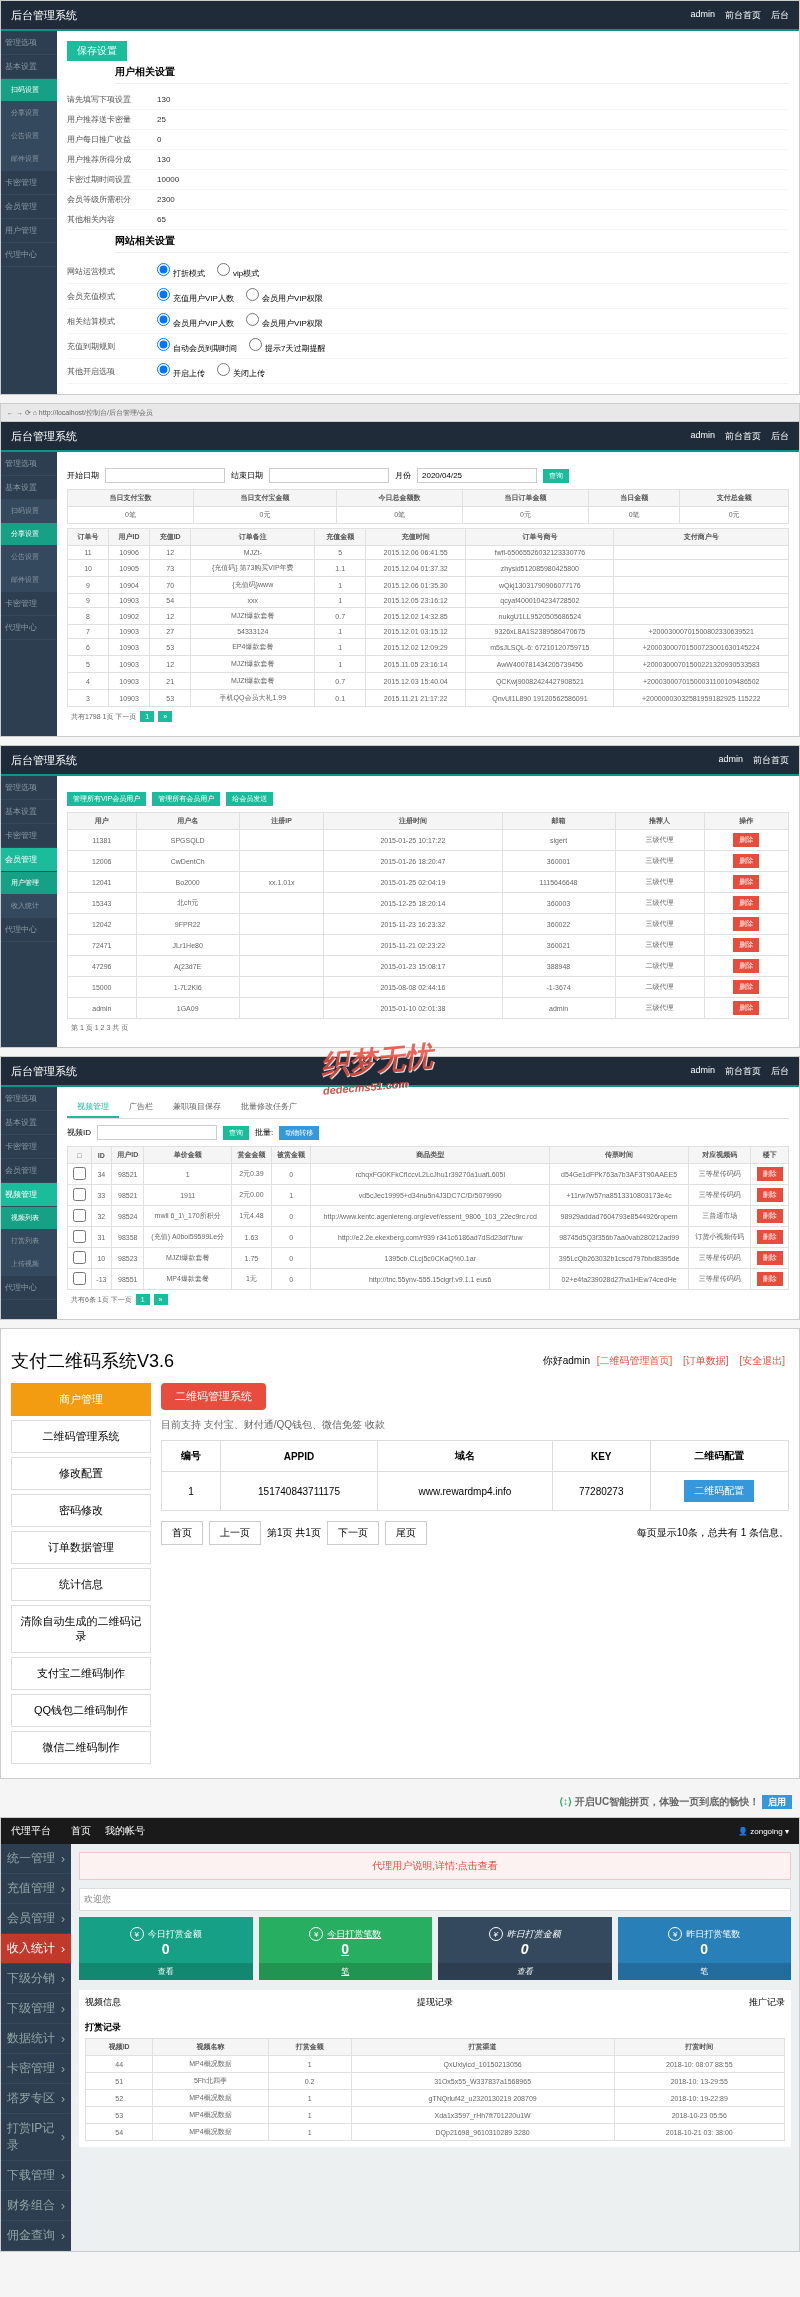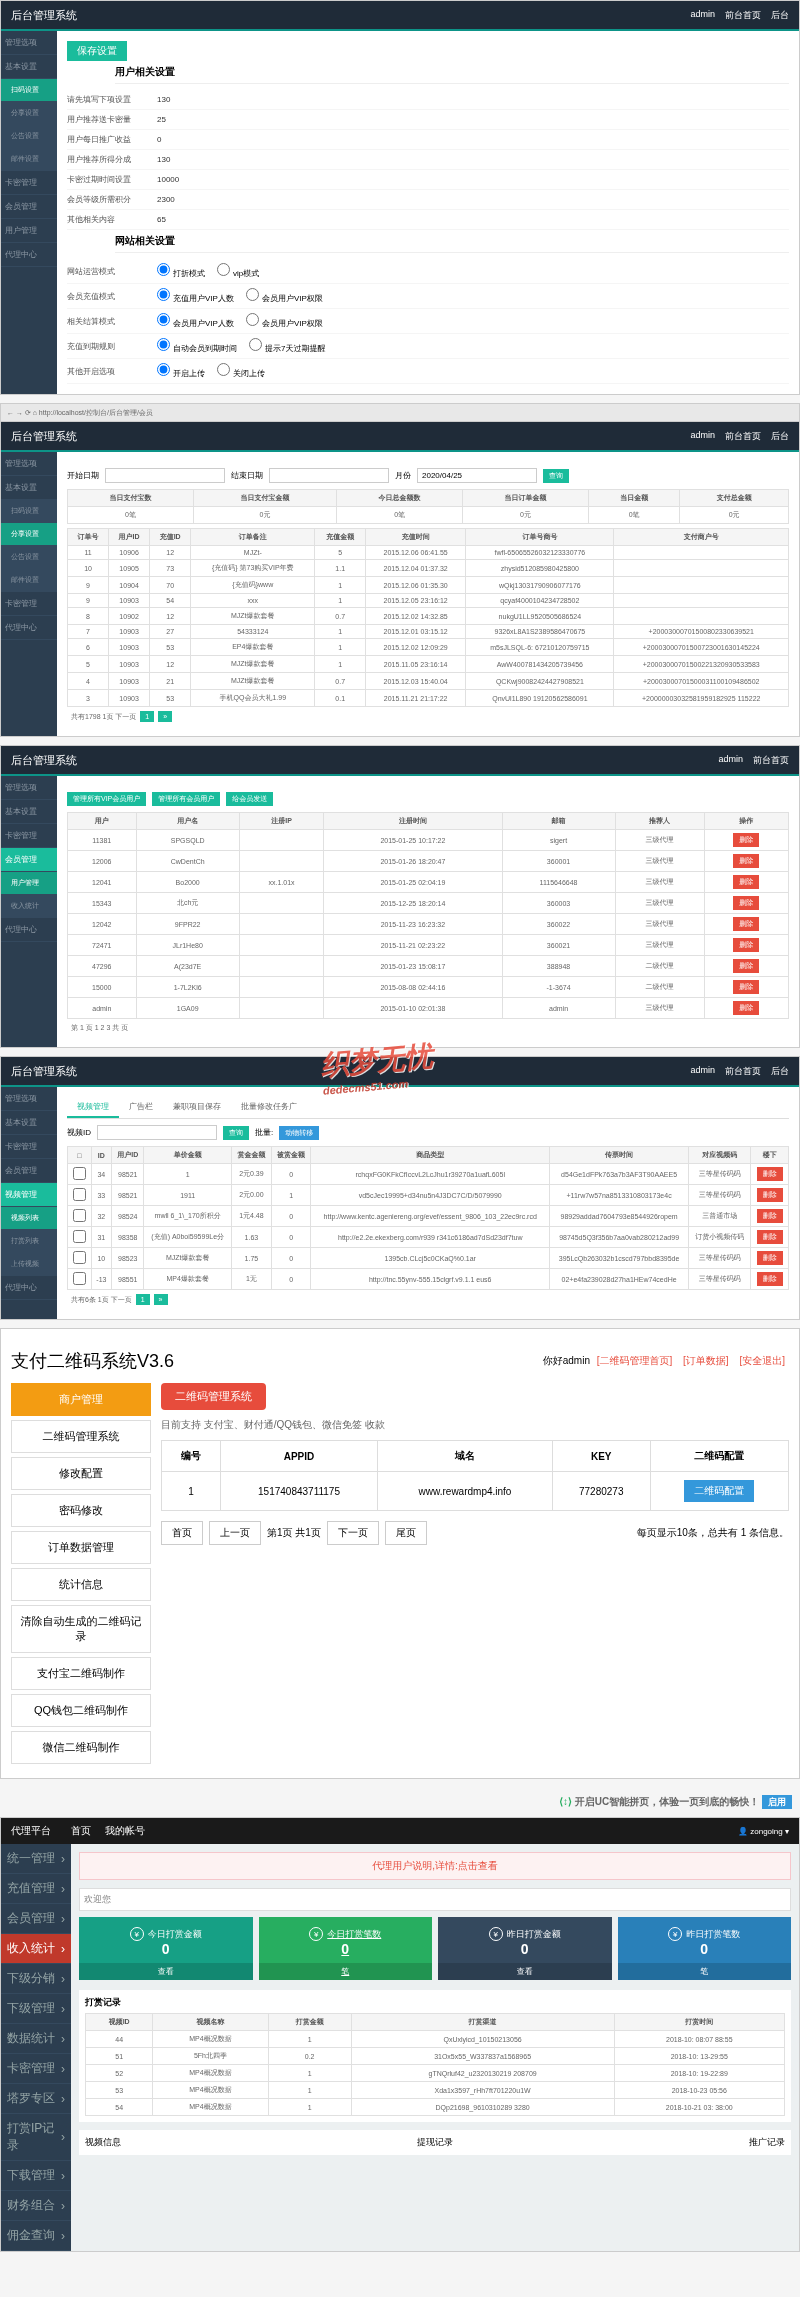--- a/index.html
+++ b/index.html
@@ -87,21 +87,21 @@
 .agent-side .item { padding: 6px; border-bottom: 1px solid #34495e; cursor: pointer; display: flex; align-items: center; gap: 3px; }
 .agent-side .item.active { background: #c0392b; color: #fff; }
 .agent-content { flex: 1; padding: 8px; background: #ecf0f1; }
 .alert-red { color: #e74c3c; text-align: center; padding: 6px; font-size: 10px; border: 1px solid #f5c6cb; background: #fdf2f2; margin-bottom: 8px; }
 .stat-cards { display: flex; gap: 6px; margin-bottom: 10px; }
 .stat-card { flex: 1; color: #fff; padding: 10px; font-size: 9px; position: relative; text-align: center; }
 .stat-card .num { font-size: 14px; font-weight: bold; }
 .stat-card .foot { background: rgba(0,0,0,0.15); padding: 3px; margin: 6px -10px -10px; font-size: 8px; }
 .sc-teal { background: #16a085; }
 .sc-green { background: #27ae60; text-decoration: underline; }
-.sc-dark { background: #34495e; }
+.sc-dark { background: #34495e; font-style: italic; }
 .sc-blue { background: #2980b9; }
 .cny { border: 1px solid #fff; border-radius: 50%; width: 14px; height: 14px; display: inline-flex; align-items: center; justify-content: center; font-size: 8px; margin-right: 4px; }
 
 .relwrap { position: relative; }
 </style>
 </head>
 <body>
 
 <div class="screenshot">
   <div class="topbar">
@@ -756,20 +756,25 @@
             <div><span class="cny">¥</span>昨日打赏金额</div>
             <div class="num">0</div>
             <div class="foot">查看</div>
           </div>
           <div class="stat-card sc-blue">
             <div><span class="cny">¥</span>昨日打赏笔数</div>
             <div class="num">0</div>
             <div class="foot">笔</div>
           </div>
         </div>
+      <div style="display:flex;gap:10px;margin-top:8px;background:#fff;padding:6px;font-size:9px">
+        <span>视频信息</span>
+        <span style="margin-left:auto">提现记录</span>
+        <span style="margin-left:auto">推广记录</span>
+      </div>
       <div style="background:#fff;padding:6px">
         <div style="font-size:9px;font-weight:bold;margin-bottom:4px">打赏记录</div>
         <table class="tbl">
           <thead>
               <tr id="p6cols">
                 <th>视频ID</th>
                 <th>视频名称</th>
                 <th>打赏金额</th>
                 <th>打赏渠道</th>
                 <th>打赏时间</th>
@@ -807,20 +812,15 @@
               <tr>
                 <td>54</td>
                 <td>MP4概况数据</td>
                 <td>1</td>
                 <td>DQp21698_9610310289 3280</td>
                 <td>2018-10-21 03: 38:00</td>
               </tr>
             </tbody>
         </table>
       </div>
-      <div style="display:flex;gap:10px;margin-top:8px;background:#fff;padding:6px;font-size:9px">
-        <span>视频信息</span>
-        <span style="margin-left:auto">提现记录</span>
-        <span style="margin-left:auto">推广记录</span>
-      </div>
     </div>
   </div>
 </div>
 
 </body></html>

